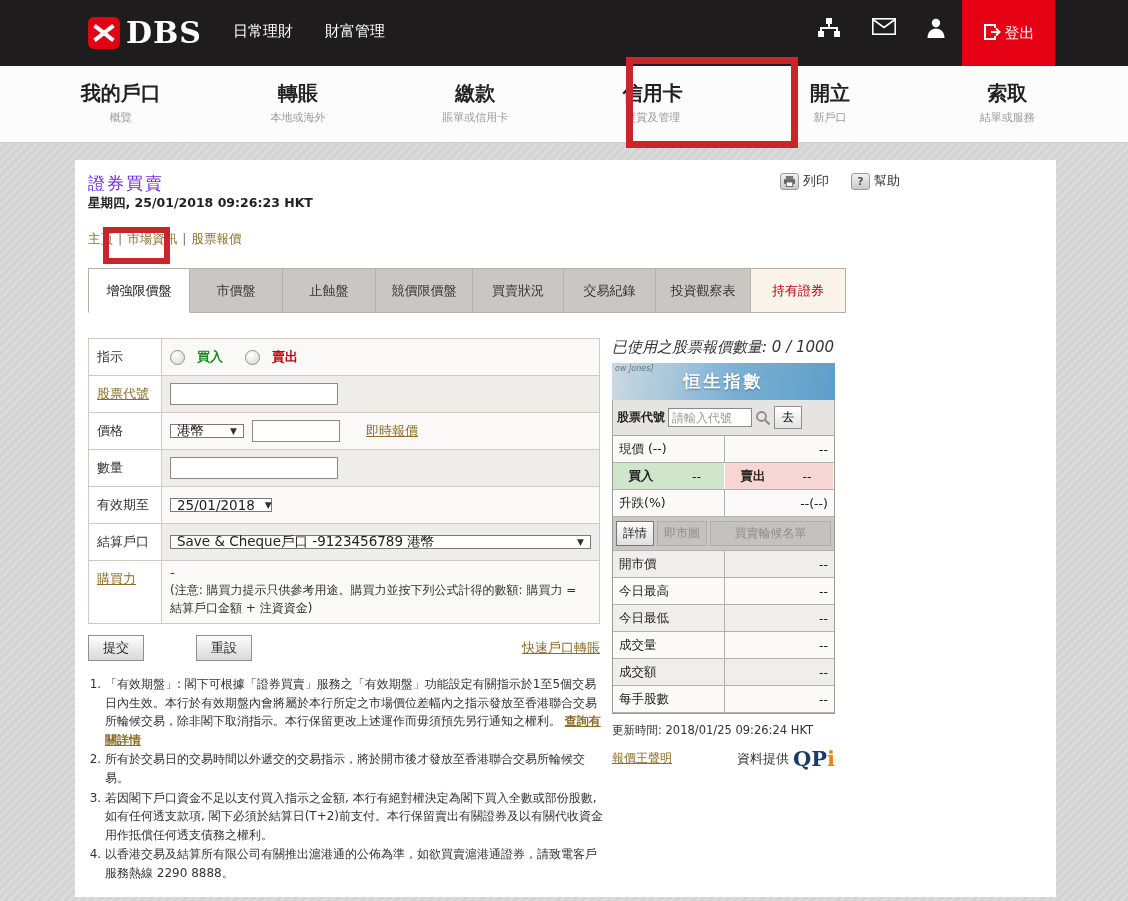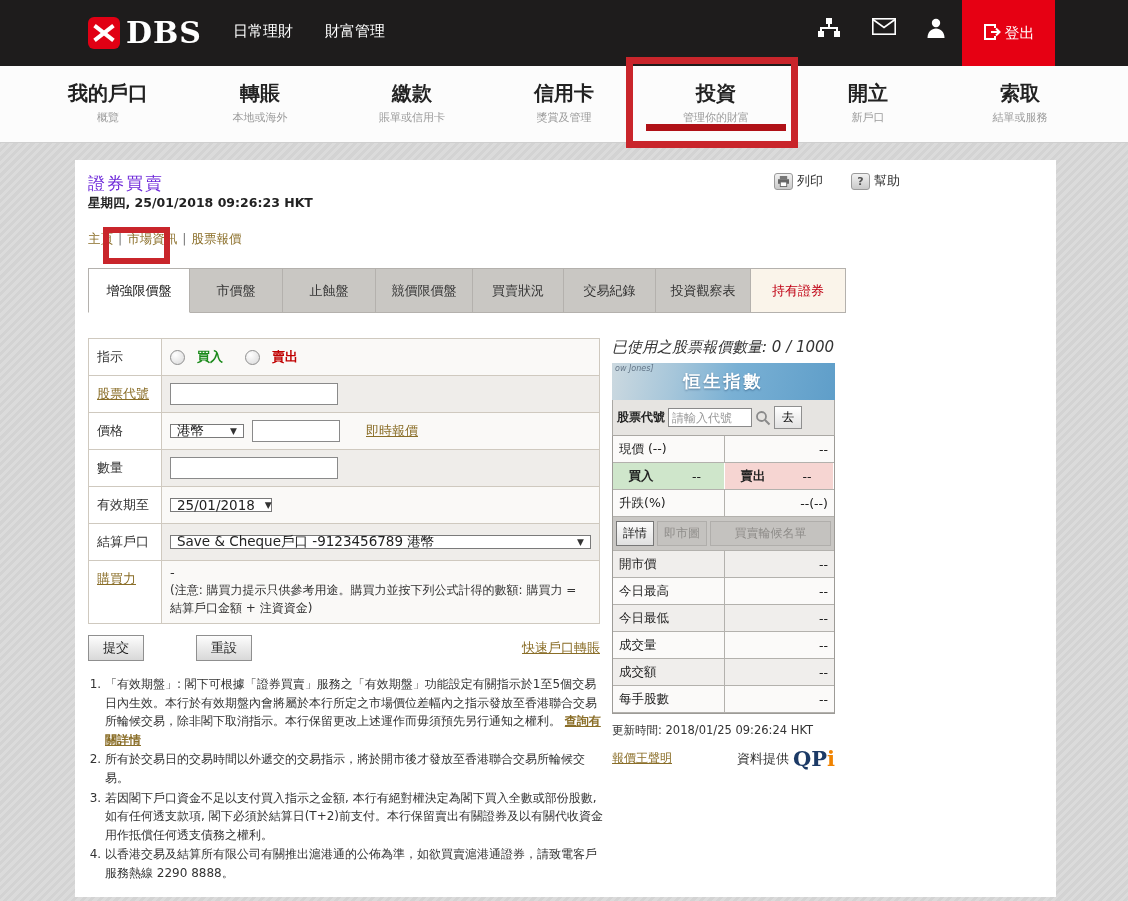--- a/index.html
+++ b/index.html
@@ -26,21 +26,21 @@
   .mainnav{position:absolute;left:0;top:66px;width:1128px;height:77px;background:#fcfcfc;border-bottom:1px solid #cfcfcf;
     display:flex;padding:0 32px;box-sizing:border-box;}
   .mnav-item{flex:1;text-align:center;padding-top:14px;cursor:pointer;position:relative;}
   .mnav-title{font-size:20px;font-weight:bold;color:#222;}
   .mnav-sub{font-size:11px;color:#9a9a9a;margin-top:3px;}
   .mnav-item.active:after{content:"";position:absolute;left:50%;transform:translateX(-50%);bottom:11px;width:140px;height:7px;background:#b01117;}
   
   .panel{position:absolute;left:75px;top:160px;width:981px;height:737px;background:#fff;box-sizing:border-box;padding:12px 0 0 13px;}
   .page-head{display:flex;justify-content:space-between;align-items:flex-start;padding-right:156px;}
   .page-title{font-size:17px;color:#6d28d9;letter-spacing:2px;}
-  .head-tools{display:flex;gap:28px;align-items:center;}
+  .head-tools{display:flex;gap:22px;align-items:center;}
   .tool{display:flex;align-items:center;gap:4px;font-size:13px;color:#333;cursor:pointer;}
   .tool-ico{width:19px;height:17px;background:linear-gradient(#f2f2f2,#c9c9c9);border:1px solid #9a9a9a;border-radius:3px;
     display:flex;align-items:center;justify-content:center;font-size:11px;font-weight:bold;color:#555;box-sizing:border-box;}
   .datetime{font-size:12.5px;font-weight:bold;color:#222;}
   .breadcrumb{margin-top:19px;font-size:12.5px;color:#8a6e28;}
   .breadcrumb a{color:#8a6e28;text-decoration:none;cursor:pointer;}
   .bc-sep{color:#777;margin:0 5px;}
   
   .tabs{display:flex;margin-top:20px;}
   .tab{height:45px;box-sizing:border-box;background:#c9c7c3;border:1px solid #b4b1ad;border-left:none;
@@ -177,24 +177,20 @@
     <div class="mnav-sub">本地或海外</div>
   </div>
   <div class="mnav-item">
     <div class="mnav-title">繳款</div>
     <div class="mnav-sub">賬單或信用卡</div>
   </div>
   <div class="mnav-item">
     <div class="mnav-title">信用卡</div>
     <div class="mnav-sub">獎賞及管理</div>
   </div>
-  <div class="mnav-item active">
-    <div class="mnav-title">投資</div>
-    <div class="mnav-sub">管理你的財富</div>
-  </div>
   <div class="mnav-item">
     <div class="mnav-title">開立</div>
     <div class="mnav-sub">新戶口</div>
   </div>
   <div class="mnav-item">
     <div class="mnav-title">索取</div>
     <div class="mnav-sub">結單或服務</div>
   </div>
 </div>
 

